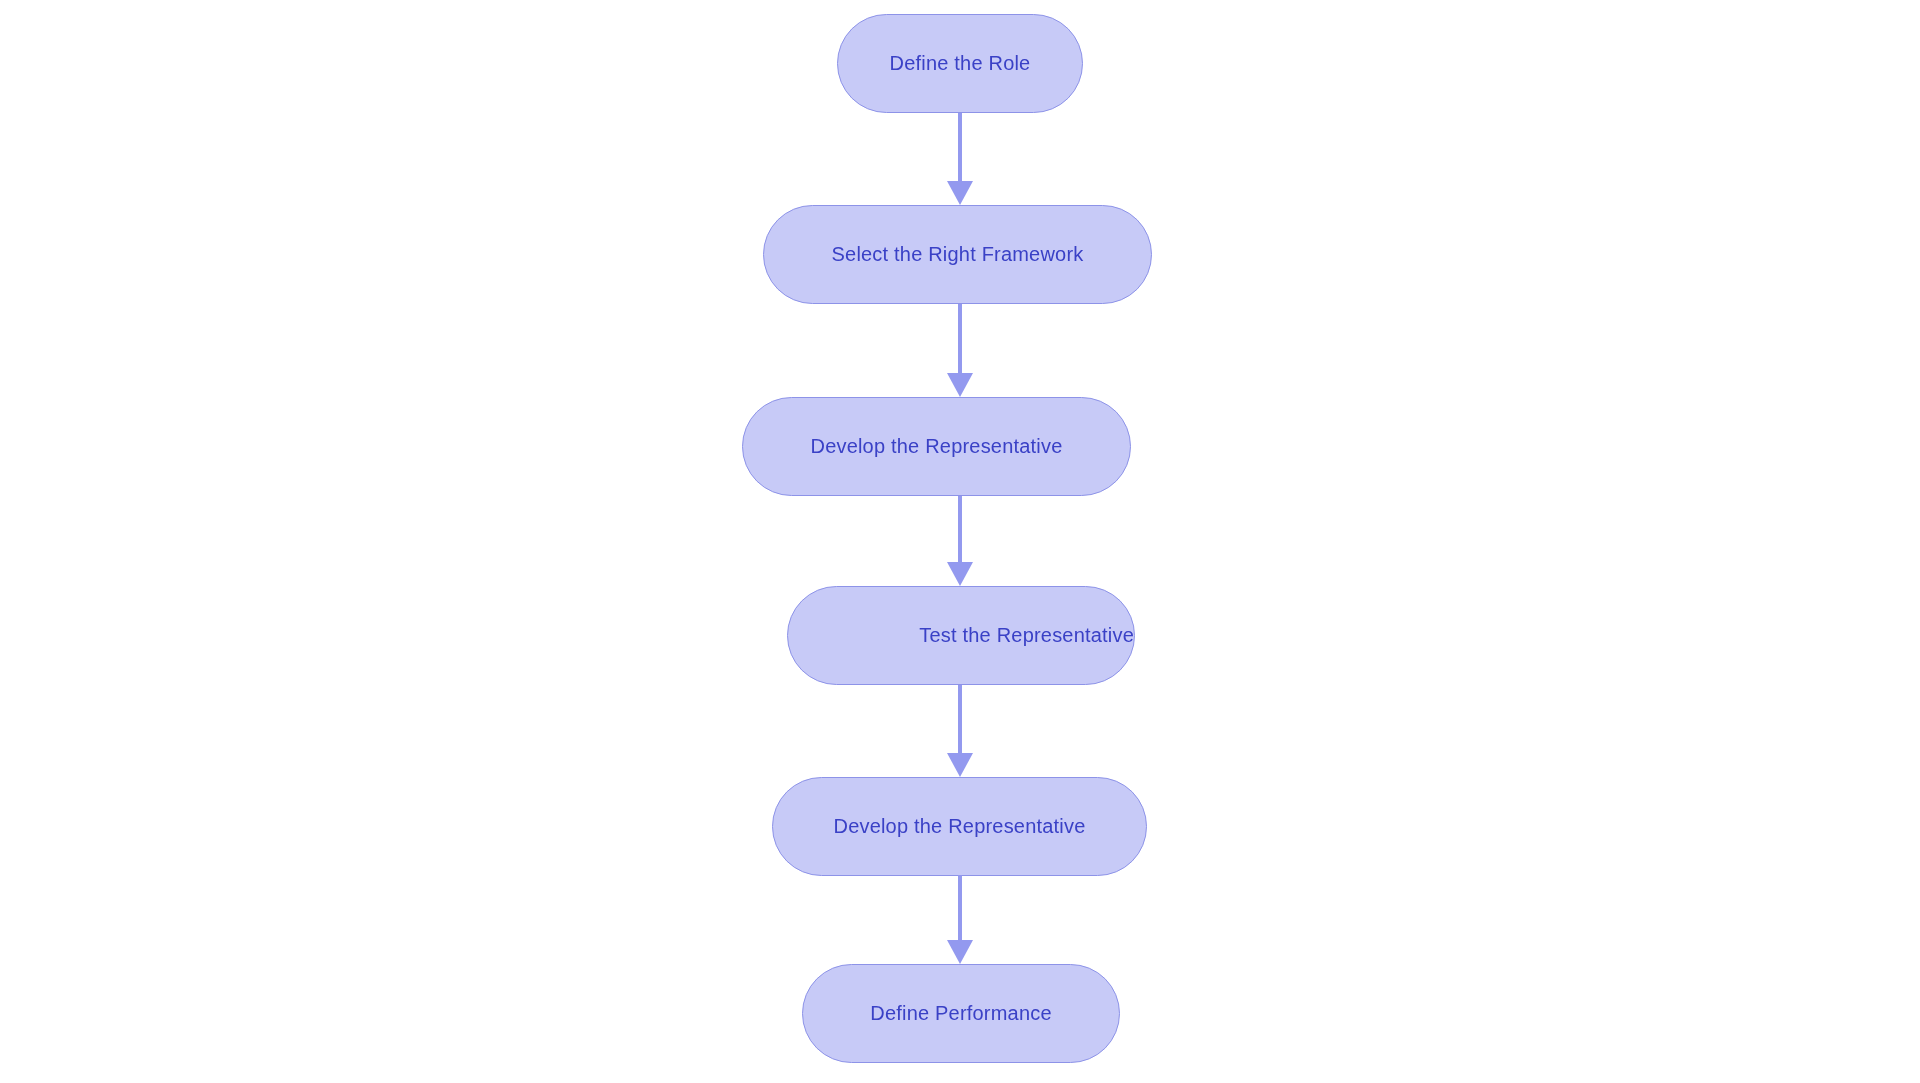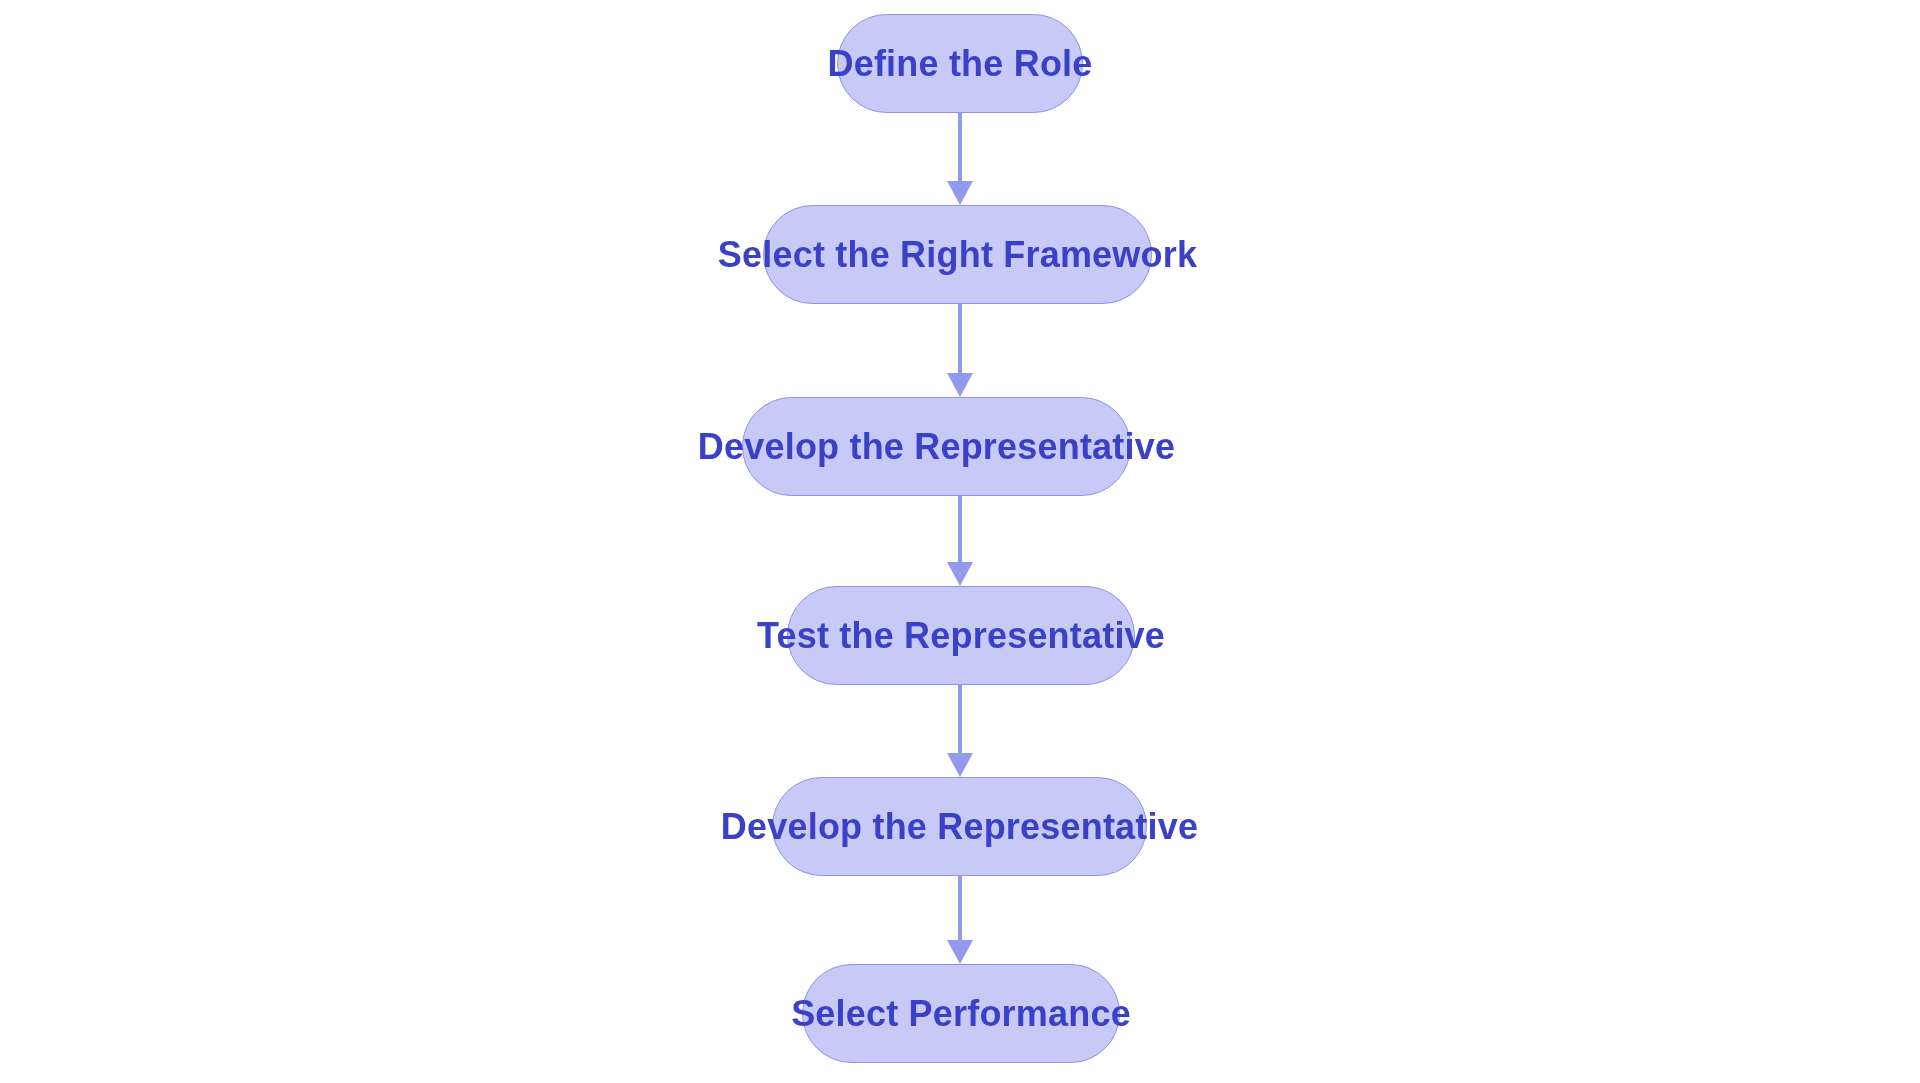--- a/index.html
+++ b/index.html
@@ -21,22 +21,22 @@
     box-sizing: border-box;
     background: var(--fill, #c7caf7);
     border: 1.5px solid var(--stroke, #8d93e8);
     border-radius: 49.5px;
     display: flex;
     align-items: center;
     justify-content: center;
   }
   .node-label {
     color: var(--text, #3a41c6);
-    font-size: 36px;
-    font-weight: 700;
+    font-size: 20px;
+    font-weight: 400;
     letter-spacing: 0.2px;
     white-space: nowrap;
   }
   .arrow {
     position: absolute;
     left: 947px;
     width: 26px;
   }
   .arrow .stem {
     position: absolute;
@@ -82,35 +82,35 @@
 
   <div class="node" style="left:742px; top:397px; width:389px;">
     <span class="node-label">Develop the Representative</span>
   </div>
 
   <div class="arrow" style="top:496px; height:90px;">
     <div class="stem"></div>
     <div class="head"></div>
   </div>
 
-  <div class="node" style="left:787px; top:586px; width:348px;">
+  <div class="node" style="left:787px; top:586px; width:348px;justify-content:flex-end;">
     <span class="node-label">Test the Representative</span>
   </div>
 
   <div class="arrow" style="top:685px; height:92px;">
     <div class="stem"></div>
     <div class="head"></div>
   </div>
 
   <div class="node" style="left:772px; top:777px; width:375px;">
     <span class="node-label">Develop the Representative</span>
   </div>
 
   <div class="arrow" style="top:875px; height:89px;">
     <div class="stem"></div>
     <div class="head"></div>
   </div>
 
   <div class="node" style="left:802px; top:964px; width:318px;">
-    <span class="node-label">Select Performance</span>
+    <span class="node-label">Define Performance</span>
   </div>
 
 </div>
 
 </body></html>

